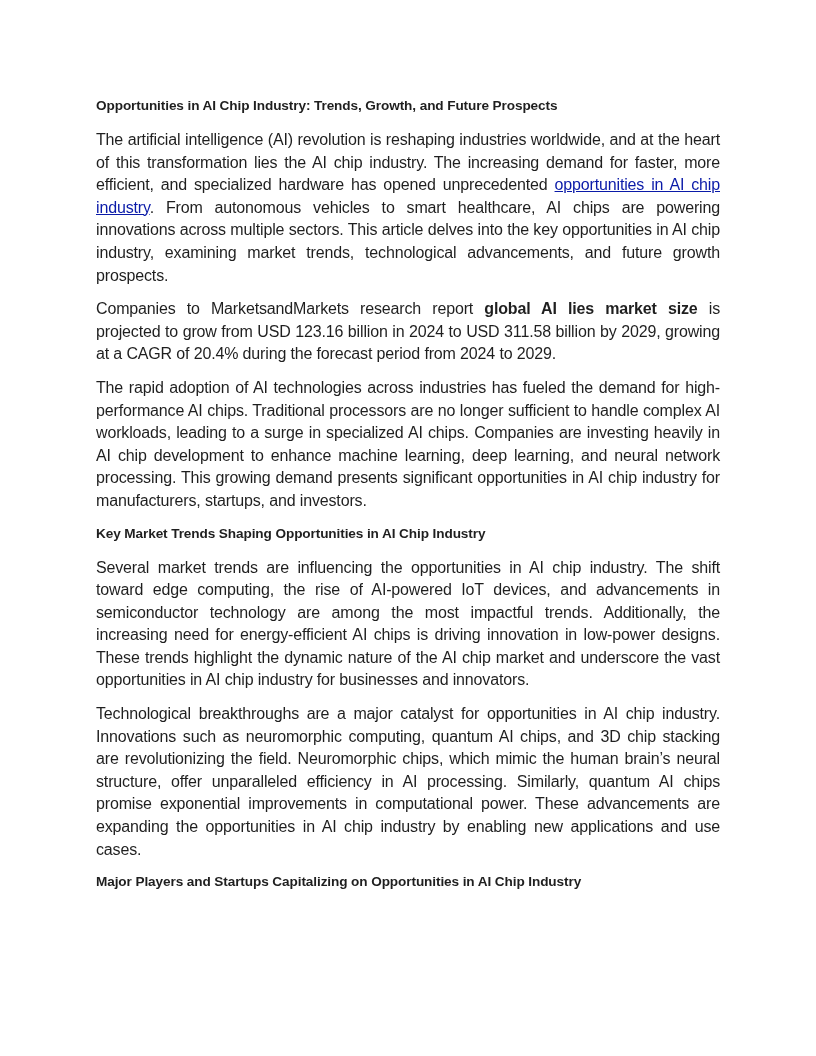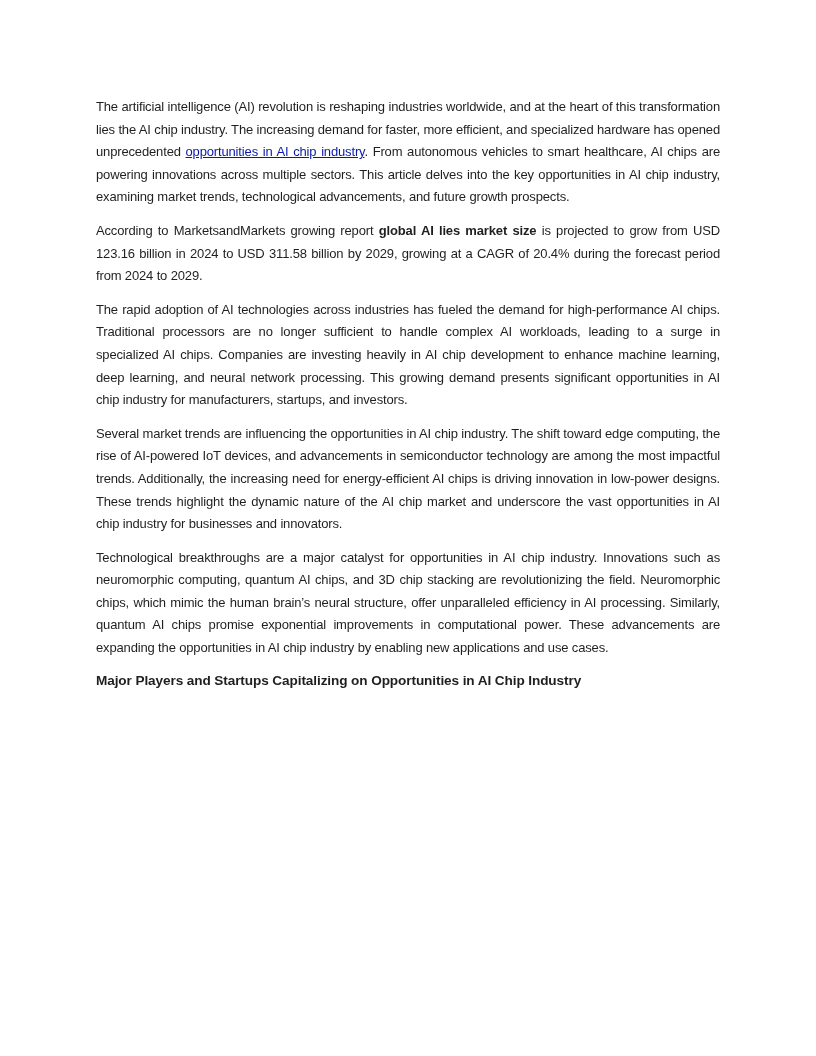--- a/index.html
+++ b/index.html
@@ -7,35 +7,37 @@
   .page {
     position: absolute; left: 96px; top: 96px; width: 624px;
     font-family: "Liberation Sans", sans-serif;
     color: #1f1f1f;
   }
   h2 {
     font-size: 13.6px; font-weight: bold; margin: 0 0 13px 0; line-height: 20px;
     letter-spacing: -0.1px;
   }
   p {
-    font-size: 13px; line-height: 22.6px; margin: 0 0 11px 0;
+    font-size: 16px; line-height: 22.6px; margin: 0 0 11px 0;
     text-align: justify; letter-spacing: -0.15px;
   }
   a { color: #0a1aa8; text-decoration: underline; }
   b { font-weight: bold; }
 </style>
 </head>
 <body>
 
 <div class="page">
+  <h2>Opportunities in AI Chip Industry: Trends, Growth, and Future Prospects</h2>
 
   <p><span>The artificial intelligence (AI) revolution is reshaping industries worldwide, and at the heart of this transformation lies the AI chip industry. The increasing demand for faster, more efficient, and specialized hardware has opened unprecedented </span><a href="#">opportunities in AI chip industry</a><span>. From autonomous vehicles to smart healthcare, AI chips are powering innovations across multiple sectors. This article delves into the key opportunities in AI chip industry, examining market trends, technological advancements, and future growth prospects.</span></p>
 
-  <p><span>According to MarketsandMarkets growing report </span><b>global AI lies market size</b><span> is projected to grow from USD 123.16 billion in 2024 to USD 311.58 billion by 2029, growing at a CAGR of 20.4% during the forecast period from 2024 to 2029.</span></p>
+  <p><span>Companies to MarketsandMarkets research report </span><b>global AI lies market size</b><span> is projected to grow from USD 123.16 billion in 2024 to USD 311.58 billion by 2029, growing at a CAGR of 20.4% during the forecast period from 2024 to 2029.</span></p>
 
   <p>The rapid adoption of AI technologies across industries has fueled the demand for high-performance AI chips. Traditional processors are no longer sufficient to handle complex AI workloads, leading to a surge in specialized AI chips. Companies are investing heavily in AI chip development to enhance machine learning, deep learning, and neural network processing. This growing demand presents significant opportunities in AI chip industry for manufacturers, startups, and investors.</p>
 
+  <h2>Key Market Trends Shaping Opportunities in AI Chip Industry</h2>
   <p>Several market trends are influencing the opportunities in AI chip industry. The shift toward edge computing, the rise of AI-powered IoT devices, and advancements in semiconductor technology are among the most impactful trends. Additionally, the increasing need for energy-efficient AI chips is driving innovation in low-power designs. These trends highlight the dynamic nature of the AI chip market and underscore the vast opportunities in AI chip industry for businesses and innovators.</p>
 
   <p>Technological breakthroughs are a major catalyst for opportunities in AI chip industry. Innovations such as neuromorphic computing, quantum AI chips, and 3D chip stacking are revolutionizing the field. Neuromorphic chips, which mimic the human brain’s neural structure, offer unparalleled efficiency in AI processing. Similarly, quantum AI chips promise exponential improvements in computational power. These advancements are expanding the opportunities in AI chip industry by enabling new applications and use cases.</p>
 
   <h2>Major Players and Startups Capitalizing on Opportunities in AI Chip Industry</h2>
 </div>
 
 </body></html>

